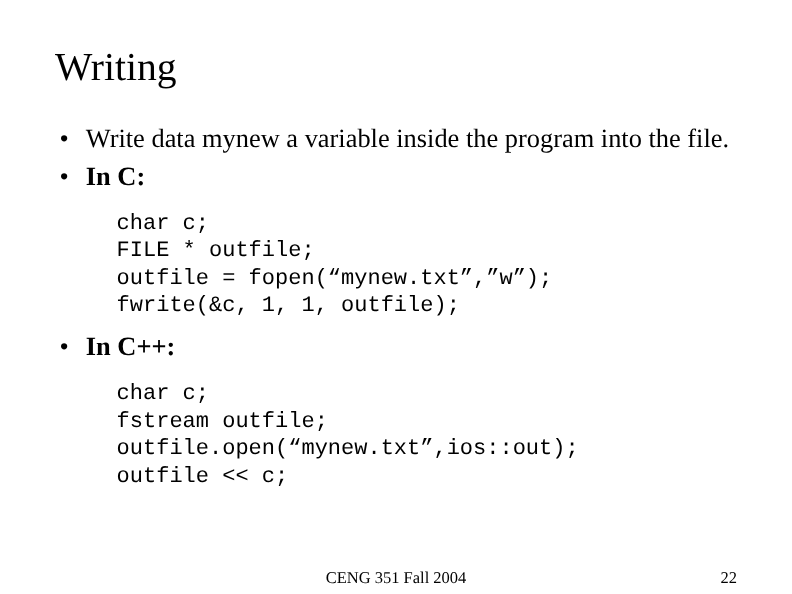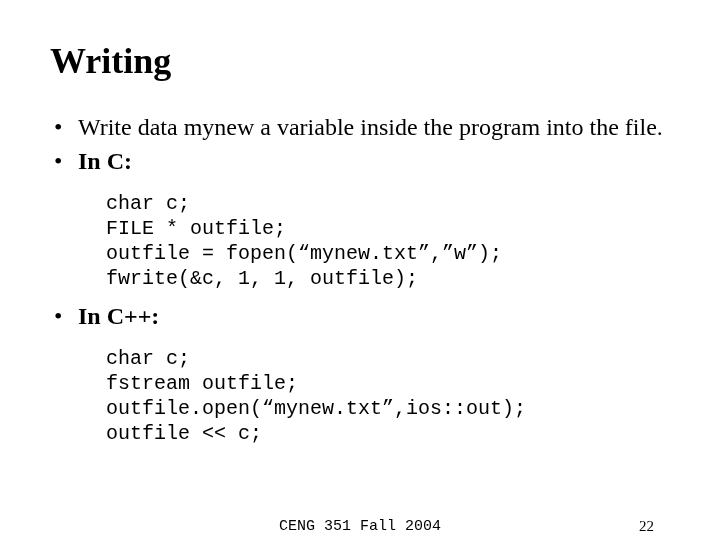--- a/index.html
+++ b/index.html
@@ -7,21 +7,21 @@
     width: 720px;
     height: 540px;
     background: #ffffff;
     font-family: "Times New Roman", Times, serif;
     color: #000;
     position: relative;
     padding: 40px 50px 0 50px;
   }
   .title {
     font-size: 36px;
-    font-weight: bold;
+    font-weight: normal;
     margin-bottom: 30px;
   }
   .bullets {
     font-size: 24px;
     line-height: 1.25;
   }
   .bullet-row {
     display: flex;
     margin-bottom: 4px;
   }
@@ -46,25 +46,24 @@
     position: absolute;
     bottom: 22px;
     left: 0;
     width: 720px;
     font-size: 15px;
   }
   .footer-center {
     position: absolute;
     left: 50%;
     transform: translateX(-50%);
-    font-family: Liberation Mono, monospace;
   }
   .footer-right {
     position: absolute;
-    right: 66px;
+    right: 50px;
   }
 </style>
 </head>
 <body>
 
 <div class="title">Writing</div>
 
 <div class="bullets">
   <div class="bullet-row">
     <div class="bullet-dot">•</div>

